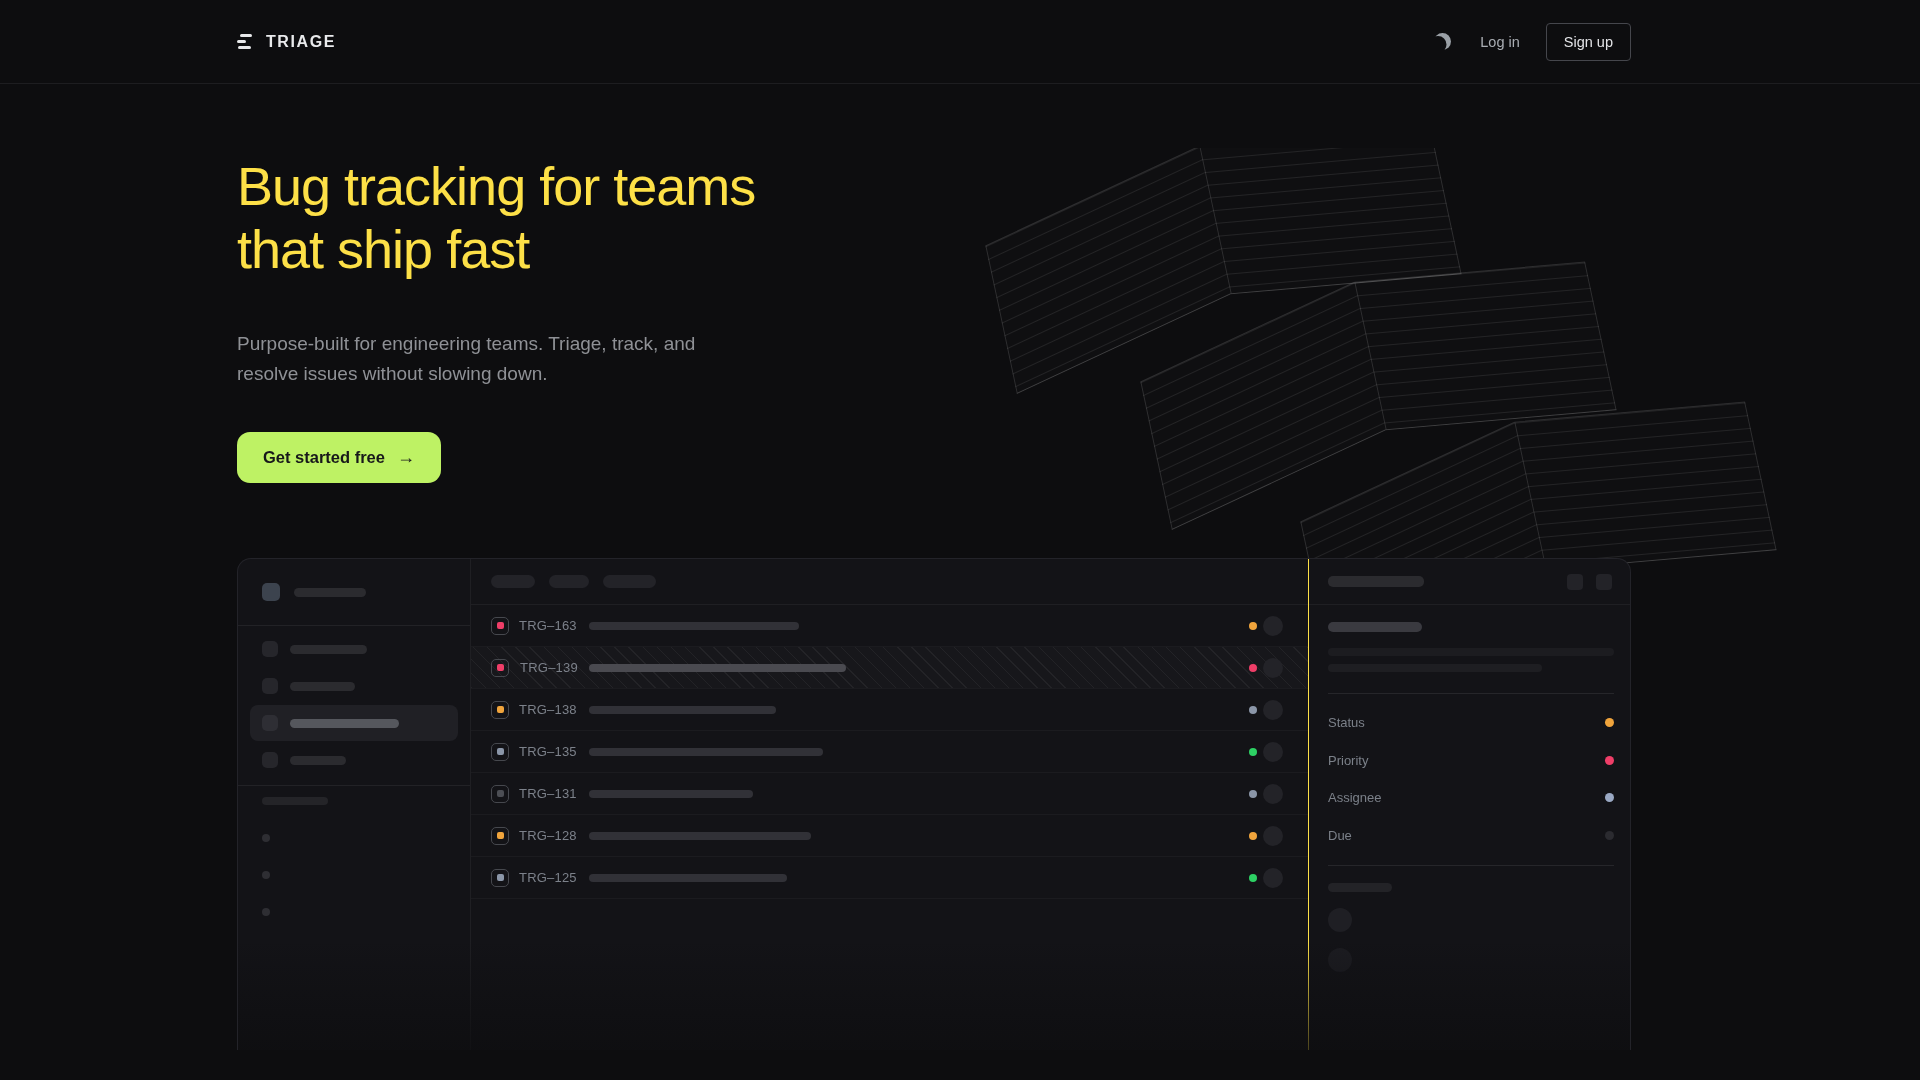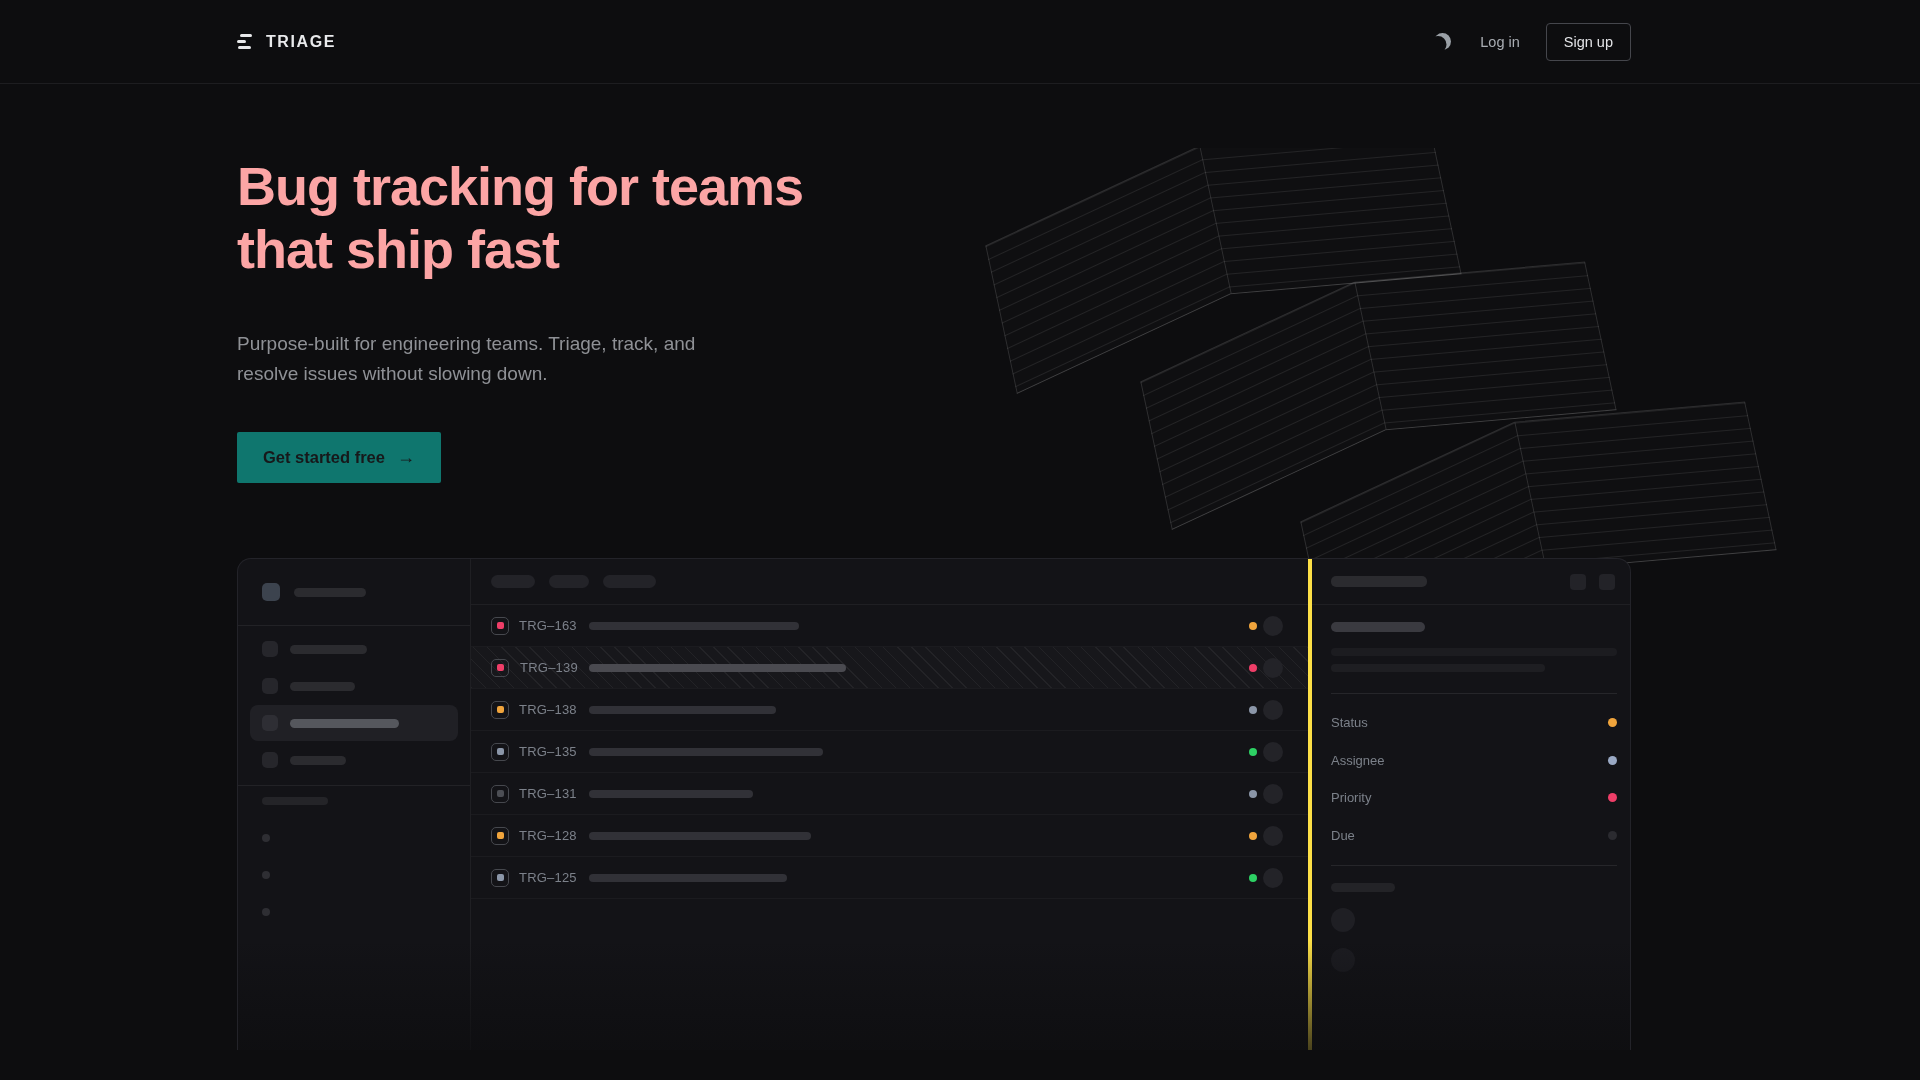--- a/index.html
+++ b/index.html
@@ -50,27 +50,27 @@
   }
   .slab .face-l { transform:skewY(-13deg); transform-origin:100% 50%; border-right:none; }
   .slab .face-r { transform:skewY(7deg);  transform-origin:0 50%; }
   .slab1 { left:985px;  top:-18px; }
   .slab2 { left:1140px; top:118px; }
   .slab3 { left:1300px; top:258px; }
 
   
   .hero-section { position:relative; border-bottom:1px solid #2c2c2f; height:1015px; }
   .hero-content { position:relative; z-index:2; padding-top:71px; }
-  h1.hero-title { font-size:54px; line-height:63px; font-weight:700; letter-spacing:-1px; color:#fca5a5; }
+  h1.hero-title { font-size:54px; line-height:63px; font-weight:400; letter-spacing:-1px; color:#fde047; }
   h1.hero-title span { display:block; }
   .hero-sub { margin-top:48px; font-size:19px; line-height:30px; color:#8f9196; max-width:480px; }
   .cta-btn {
     margin-top:43px; height:51px; padding:0 26px;
     display:inline-flex; align-items:center; gap:12px;
-    background:#0f766e; color:#17181a; border:none; border-radius:2px;
+    background:#bef264; color:#17181a; border:none; border-radius:13px;
     font-size:16.5px; font-weight:600; font-family:inherit; cursor:pointer;
   }
   .cta-arrow { font-size:18px; font-weight:400; }
 
   
   .app-panel {
     position:relative; z-index:2; margin-top:75px;
     width:1394px; height:492px;
     background:#131317;
     border:1px solid #232329; border-bottom:none;
@@ -118,21 +118,21 @@
   }
   .iss-icon i { display:block; width:7px; height:7px; border-radius:2px; }
   .iss-id { width:60px; margin-left:10px; font-size:13px; color:#7c818a; letter-spacing:0.2px; flex-shrink:0; }
   .iss-bar { height:8px; border-radius:4px; background:#313137; margin-left:10px; }
   .issue-row.selected .iss-bar { background:#4a4a50; }
   .iss-right { margin-left:auto; display:flex; align-items:center; gap:6px; }
   .iss-status { width:8px; height:8px; border-radius:50%; }
   .iss-avatar { width:20px; height:20px; border-radius:50%; background:#232328; }
 
   
-  .mock-detail { flex:1; border-left:4px solid #fde047; }
+  .mock-detail { flex:1; border-left:1px solid #fde047; }
   .detail-header { height:46px; border-bottom:1px solid #1f1f23; display:flex; align-items:center; padding:0 21px 0 19px; }
   .dh-pill { width:96px; height:11px; border-radius:5px; background:#2b2b2f; }
   .dh-squares { margin-left:auto; display:flex; gap:13px; }
   .dh-square { width:16px; height:16px; border-radius:4px; background:#232328; }
   .detail-body { padding:0 19px; }
   .dt-title { width:94px; height:10px; border-radius:5px; background:#3a3a40; margin-top:17px; }
   .dt-desc1 { width:286px; height:8px; border-radius:4px; background:#1c1c20; margin-top:16px; }
   .dt-desc2 { width:214px; height:8px; border-radius:4px; background:#1e1e22; margin-top:8px; }
   .dt-divider { height:1px; background:#26262a; margin-top:21px; }
   .field-row { height:37.5px; display:flex; align-items:center; justify-content:space-between; }
@@ -343,27 +343,27 @@
           <div class="dt-desc2"></div>
           <div class="dt-divider"></div>
           <div class="field-rows">
 
               <div class="field-row">
                 <span class="field-label">Status</span>
                 <span class="field-dot" style="background: rgb(240, 164, 60);"></span>
               </div>
 
               <div class="field-row">
+                <span class="field-label">Priority</span>
+                <span class="field-dot" style="background: rgb(239, 62, 104);"></span>
+              </div>
+
+              <div class="field-row">
                 <span class="field-label">Assignee</span>
                 <span class="field-dot" style="background: rgb(154, 169, 196);"></span>
-              </div>
-
-              <div class="field-row">
-                <span class="field-label">Priority</span>
-                <span class="field-dot" style="background: rgb(239, 62, 104);"></span>
               </div>
 
               <div class="field-row">
                 <span class="field-label">Due</span>
                 <span class="field-dot" style="background: rgb(43, 43, 48);"></span>
               </div>
             </div>
           <div class="dt-divider2"></div>
           <div class="dt-section-pill"></div>
           <div class="dt-circle"></div>

